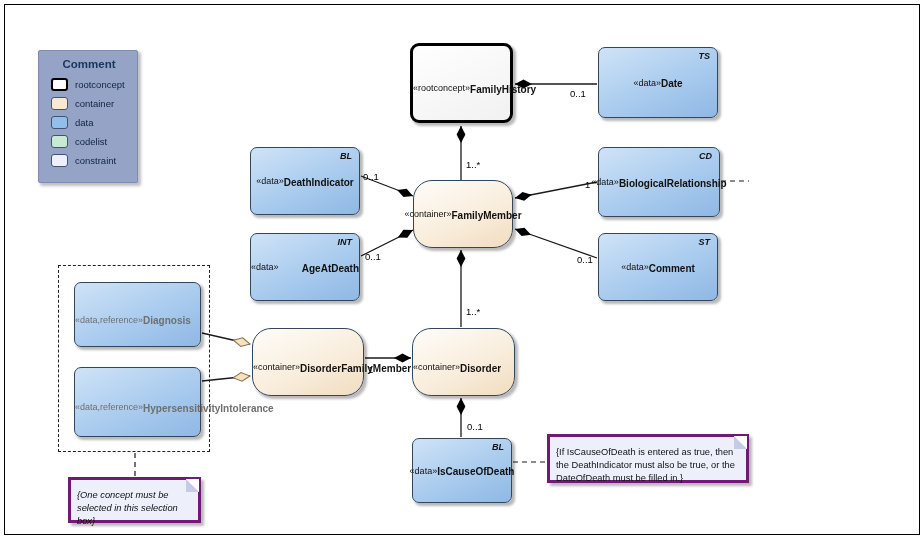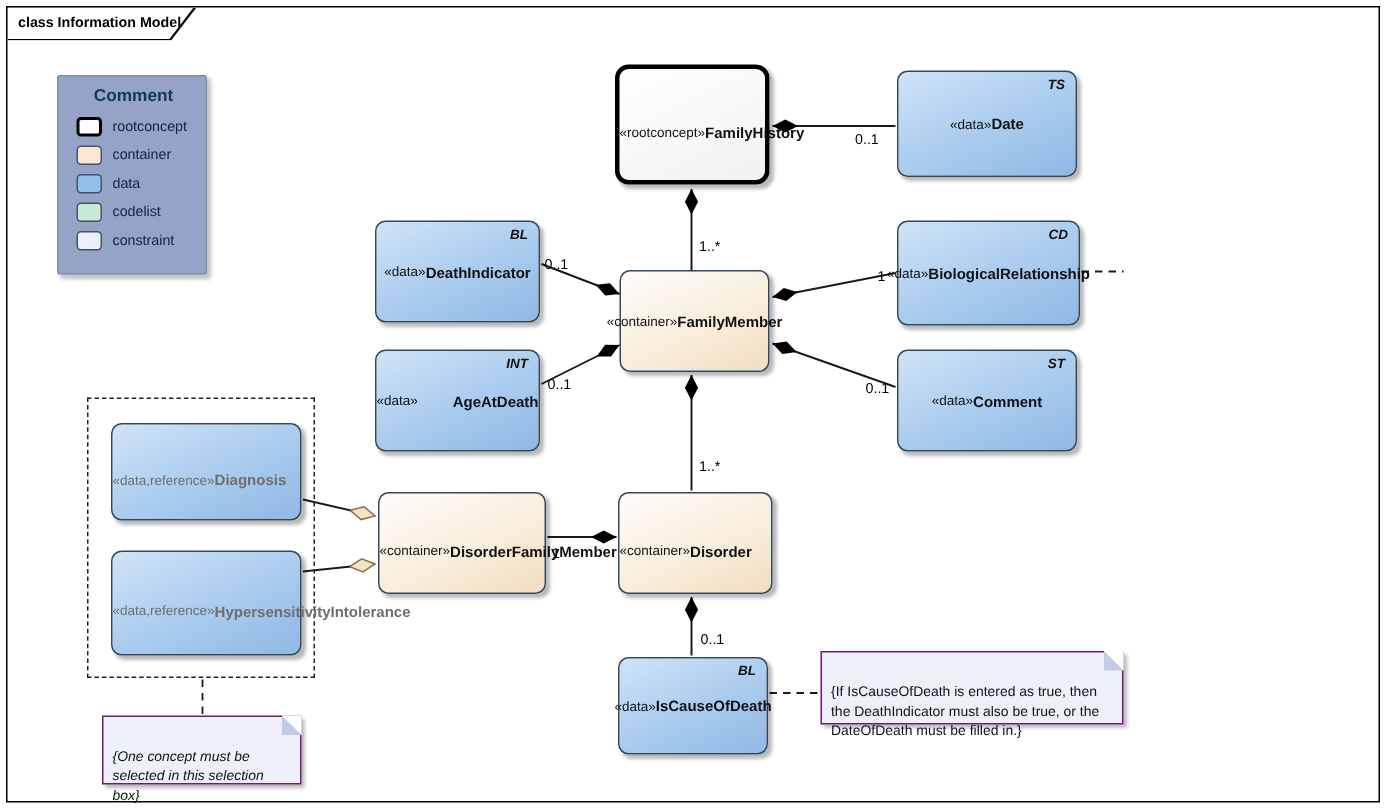--- a/index.html
+++ b/index.html
@@ -30,48 +30,44 @@
 
   .node { position:absolute; border:1.3px solid #33475C; border-radius:7px;
     box-shadow:2.5px 2.5px 2.5px rgba(0,0,0,0.28);
     display:flex; flex-direction:row; align-items:center; justify-content:center;
     text-align:center; z-index:2; color:#111; }
   .node .st { font-size:9px; }
   .node .nm { font-size:10px; font-weight:bold; margin-top:2px; }
   .tp { position:absolute; top:3px; right:7px; font-size:9px; font-style:italic; font-weight:bold; color:#111; }
 
   .data-node { background:linear-gradient(155deg,#CFE3F7 0%,#A9CBEE 55%,#8FB8E4 100%); }
-  .container-node { background:linear-gradient(155deg,#FEFCF9 0%,#F9EEDD 55%,#F1DCBF 100%); }
+  .container-node { background:linear-gradient(155deg,#FEFCF9 0%,#F9EEDD 55%,#F1DCBF 100%);border-radius:19px; }
   .root-node { background:linear-gradient(155deg,#FFFFFF 0%,#F1F1F1 100%); border:3.6px solid #000; border-radius:9px; }
   .codelist-node { background:linear-gradient(155deg,#F0F9F3 0%,#CFE9DA 100%); flex-direction:row; gap:5px; border-radius:4px; }
   .codelist-node .nm { margin-top:0; font-size:9.5px; }
   .ref .st, .ref .nm { color:#6f6f6f; }
   .talign { justify-content:flex-start; padding-top:10px; }
 
   .selection-box { position:absolute; left:58px; top:265px; width:152px; height:187px;
     border:1.6px dashed #222; z-index:1; }
 
-  .note { position:absolute; background:#EDF0FB; border:1px solid #701a75;
+  .note { position:absolute; background:#EDF0FB; border:3px solid #701a75;
     box-shadow:2.5px 2.5px 2.5px rgba(0,0,0,0.28); z-index:2;
-    font-size:9.3px; color:#111; line-height:1.4; padding:20px 6px; }
+    font-size:9.3px; color:#111; line-height:1.4; padding:9px 6px; }
   .fold { position:absolute; top:-1px; right:-1px; width:0; height:0; border-style:solid;
     border-width:0 13px 13px 0; border-color:transparent #ffffff #c4cbe6 transparent; }
 
   .mult { position:absolute; font-size:9.5px; color:#000; z-index:3; white-space:nowrap; }
 </style>
 </head>
 <body>
 
 <div class="canvas">
 
   <div class="frame"></div>
-  <div class="tab-outer">
-    <div class="tab-inner"></div>
-    <span class="tab-text">class Information Model</span>
-  </div>
 
   <svg class="wires" viewBox="0 0 924 541">
     <defs>
       <marker id="diaB" markerUnits="userSpaceOnUse" markerWidth="20" markerHeight="12" refX="17" refY="5" orient="auto">
         <path d="M0,5 L8.5,0.6 L17,5 L8.5,9.4 Z" fill="#000"></path>
       </marker>
       <marker id="diaT" markerUnits="userSpaceOnUse" markerWidth="20" markerHeight="12" refX="17" refY="5" orient="auto">
         <path d="M0,5 L8.5,0.6 L17,5 L8.5,9.4 Z" fill="#F4E3C2" stroke="#8a7248" stroke-width="1"></path>
       </marker>
     </defs>

